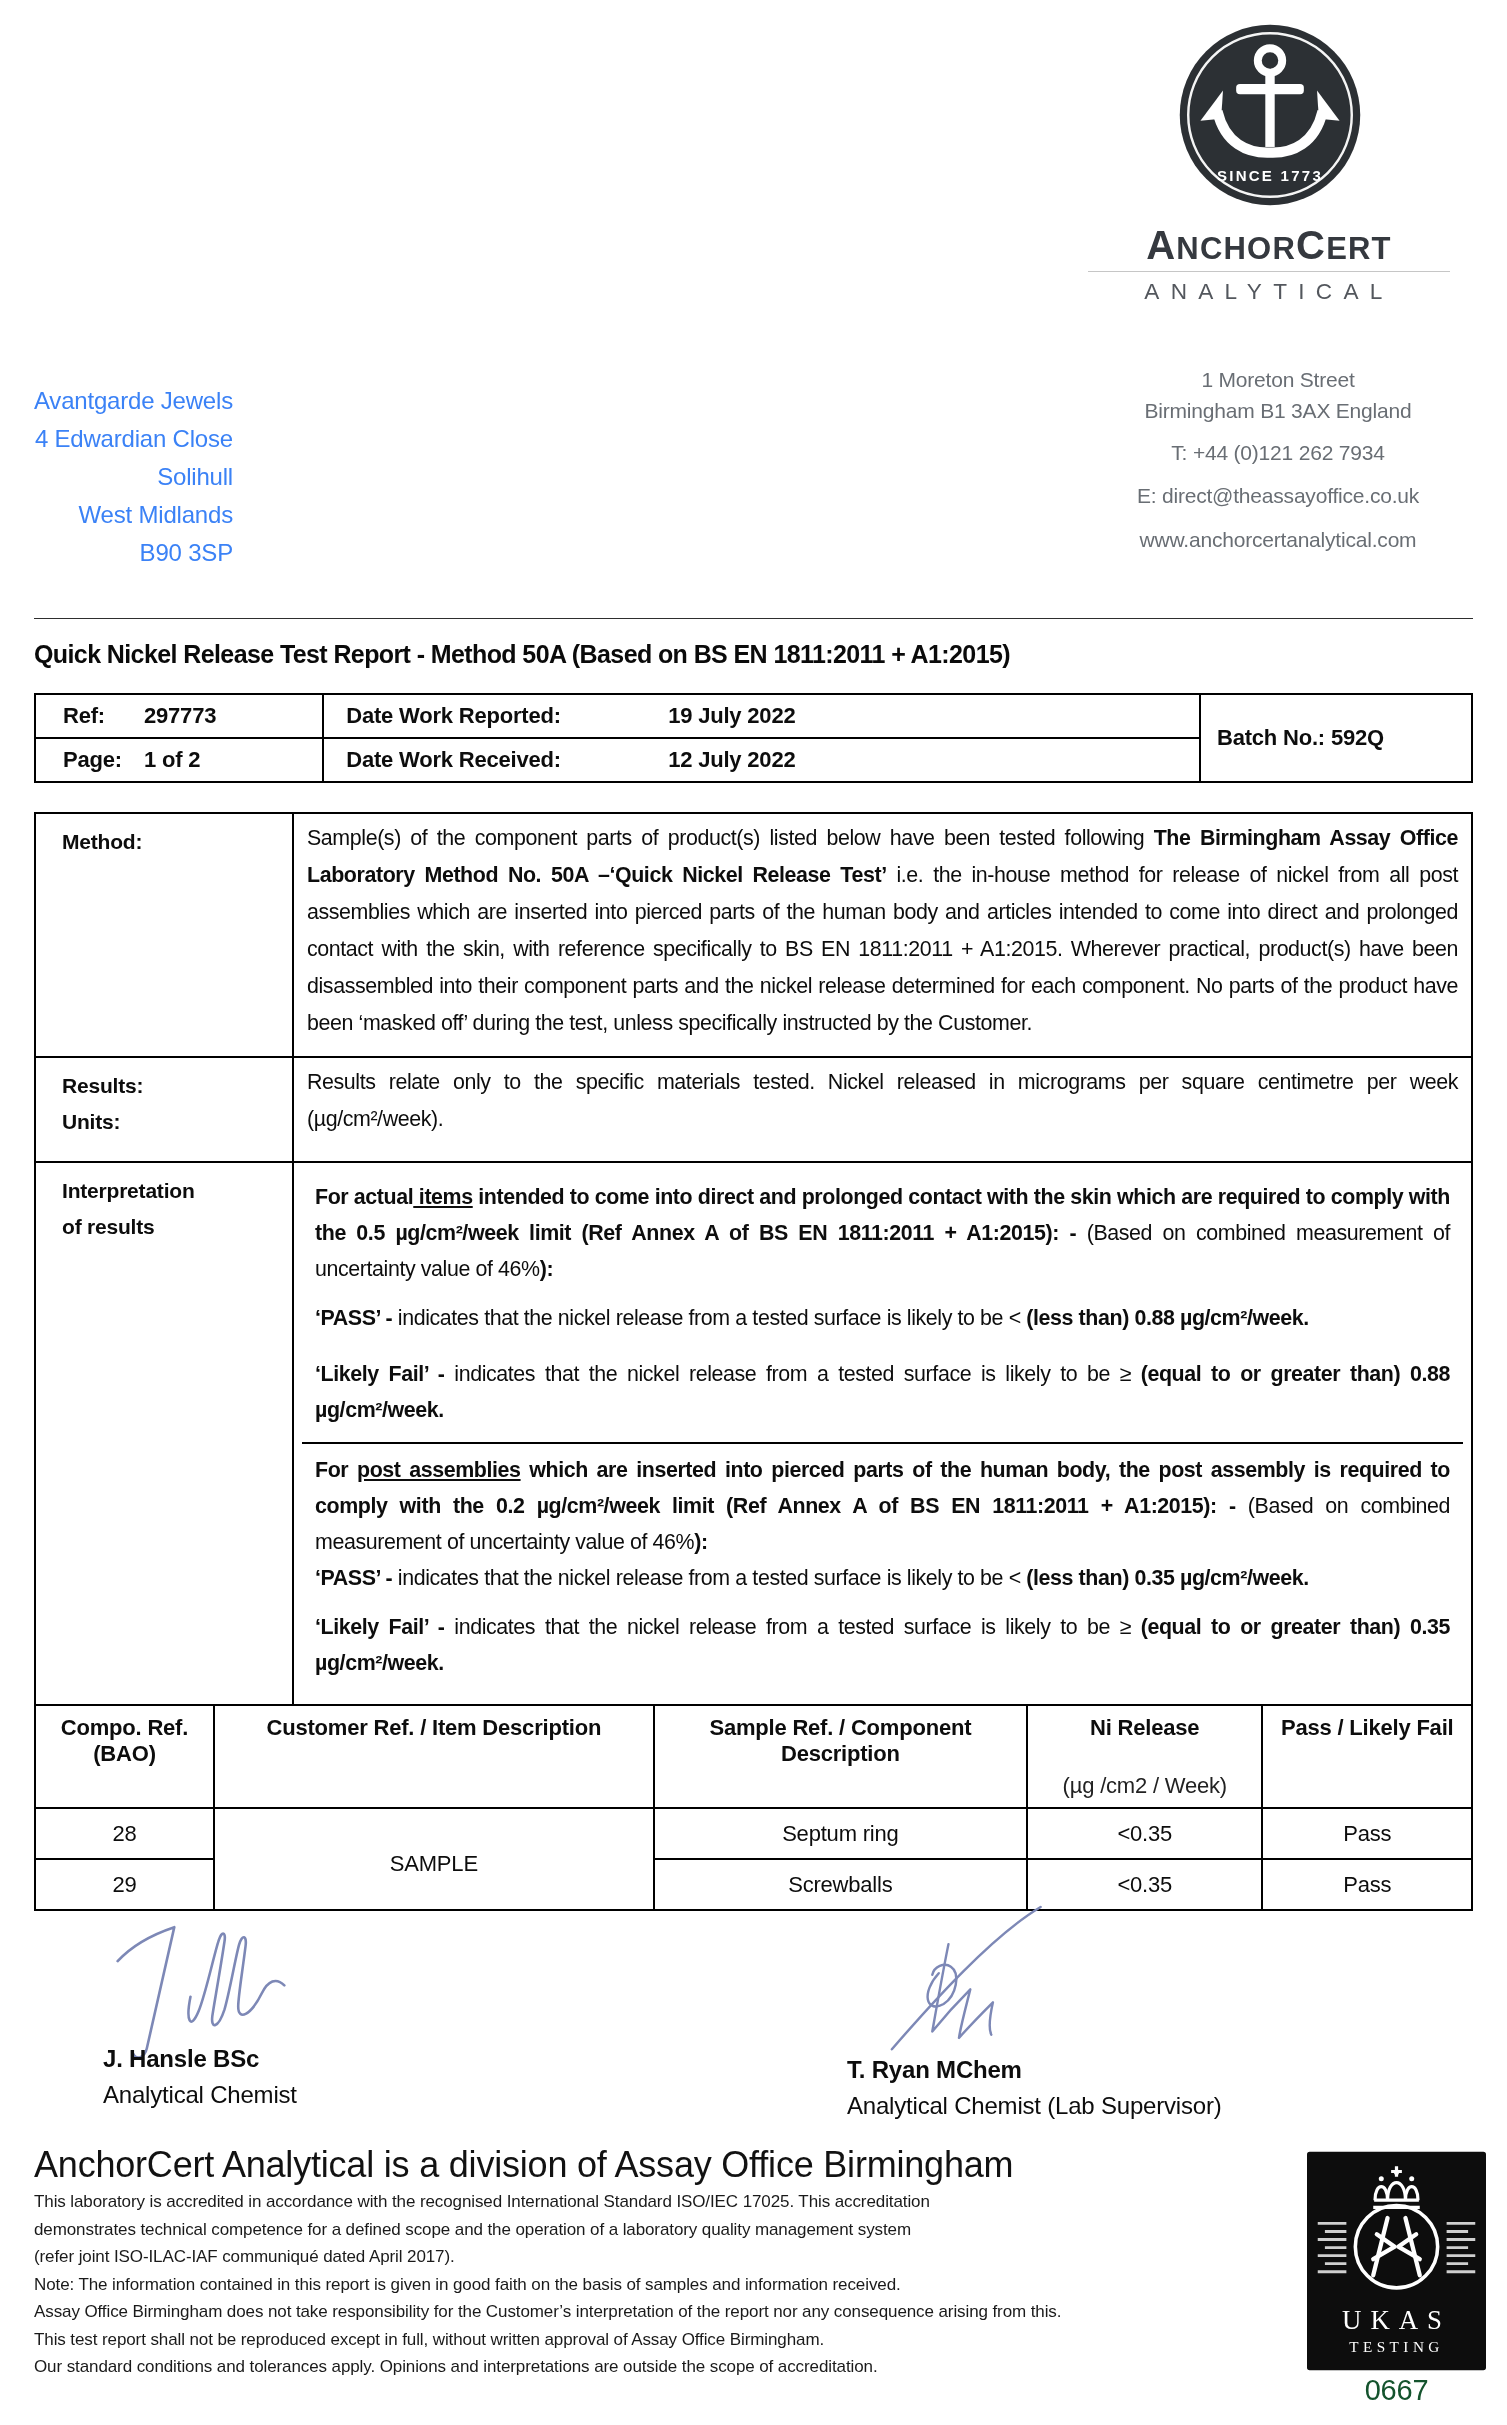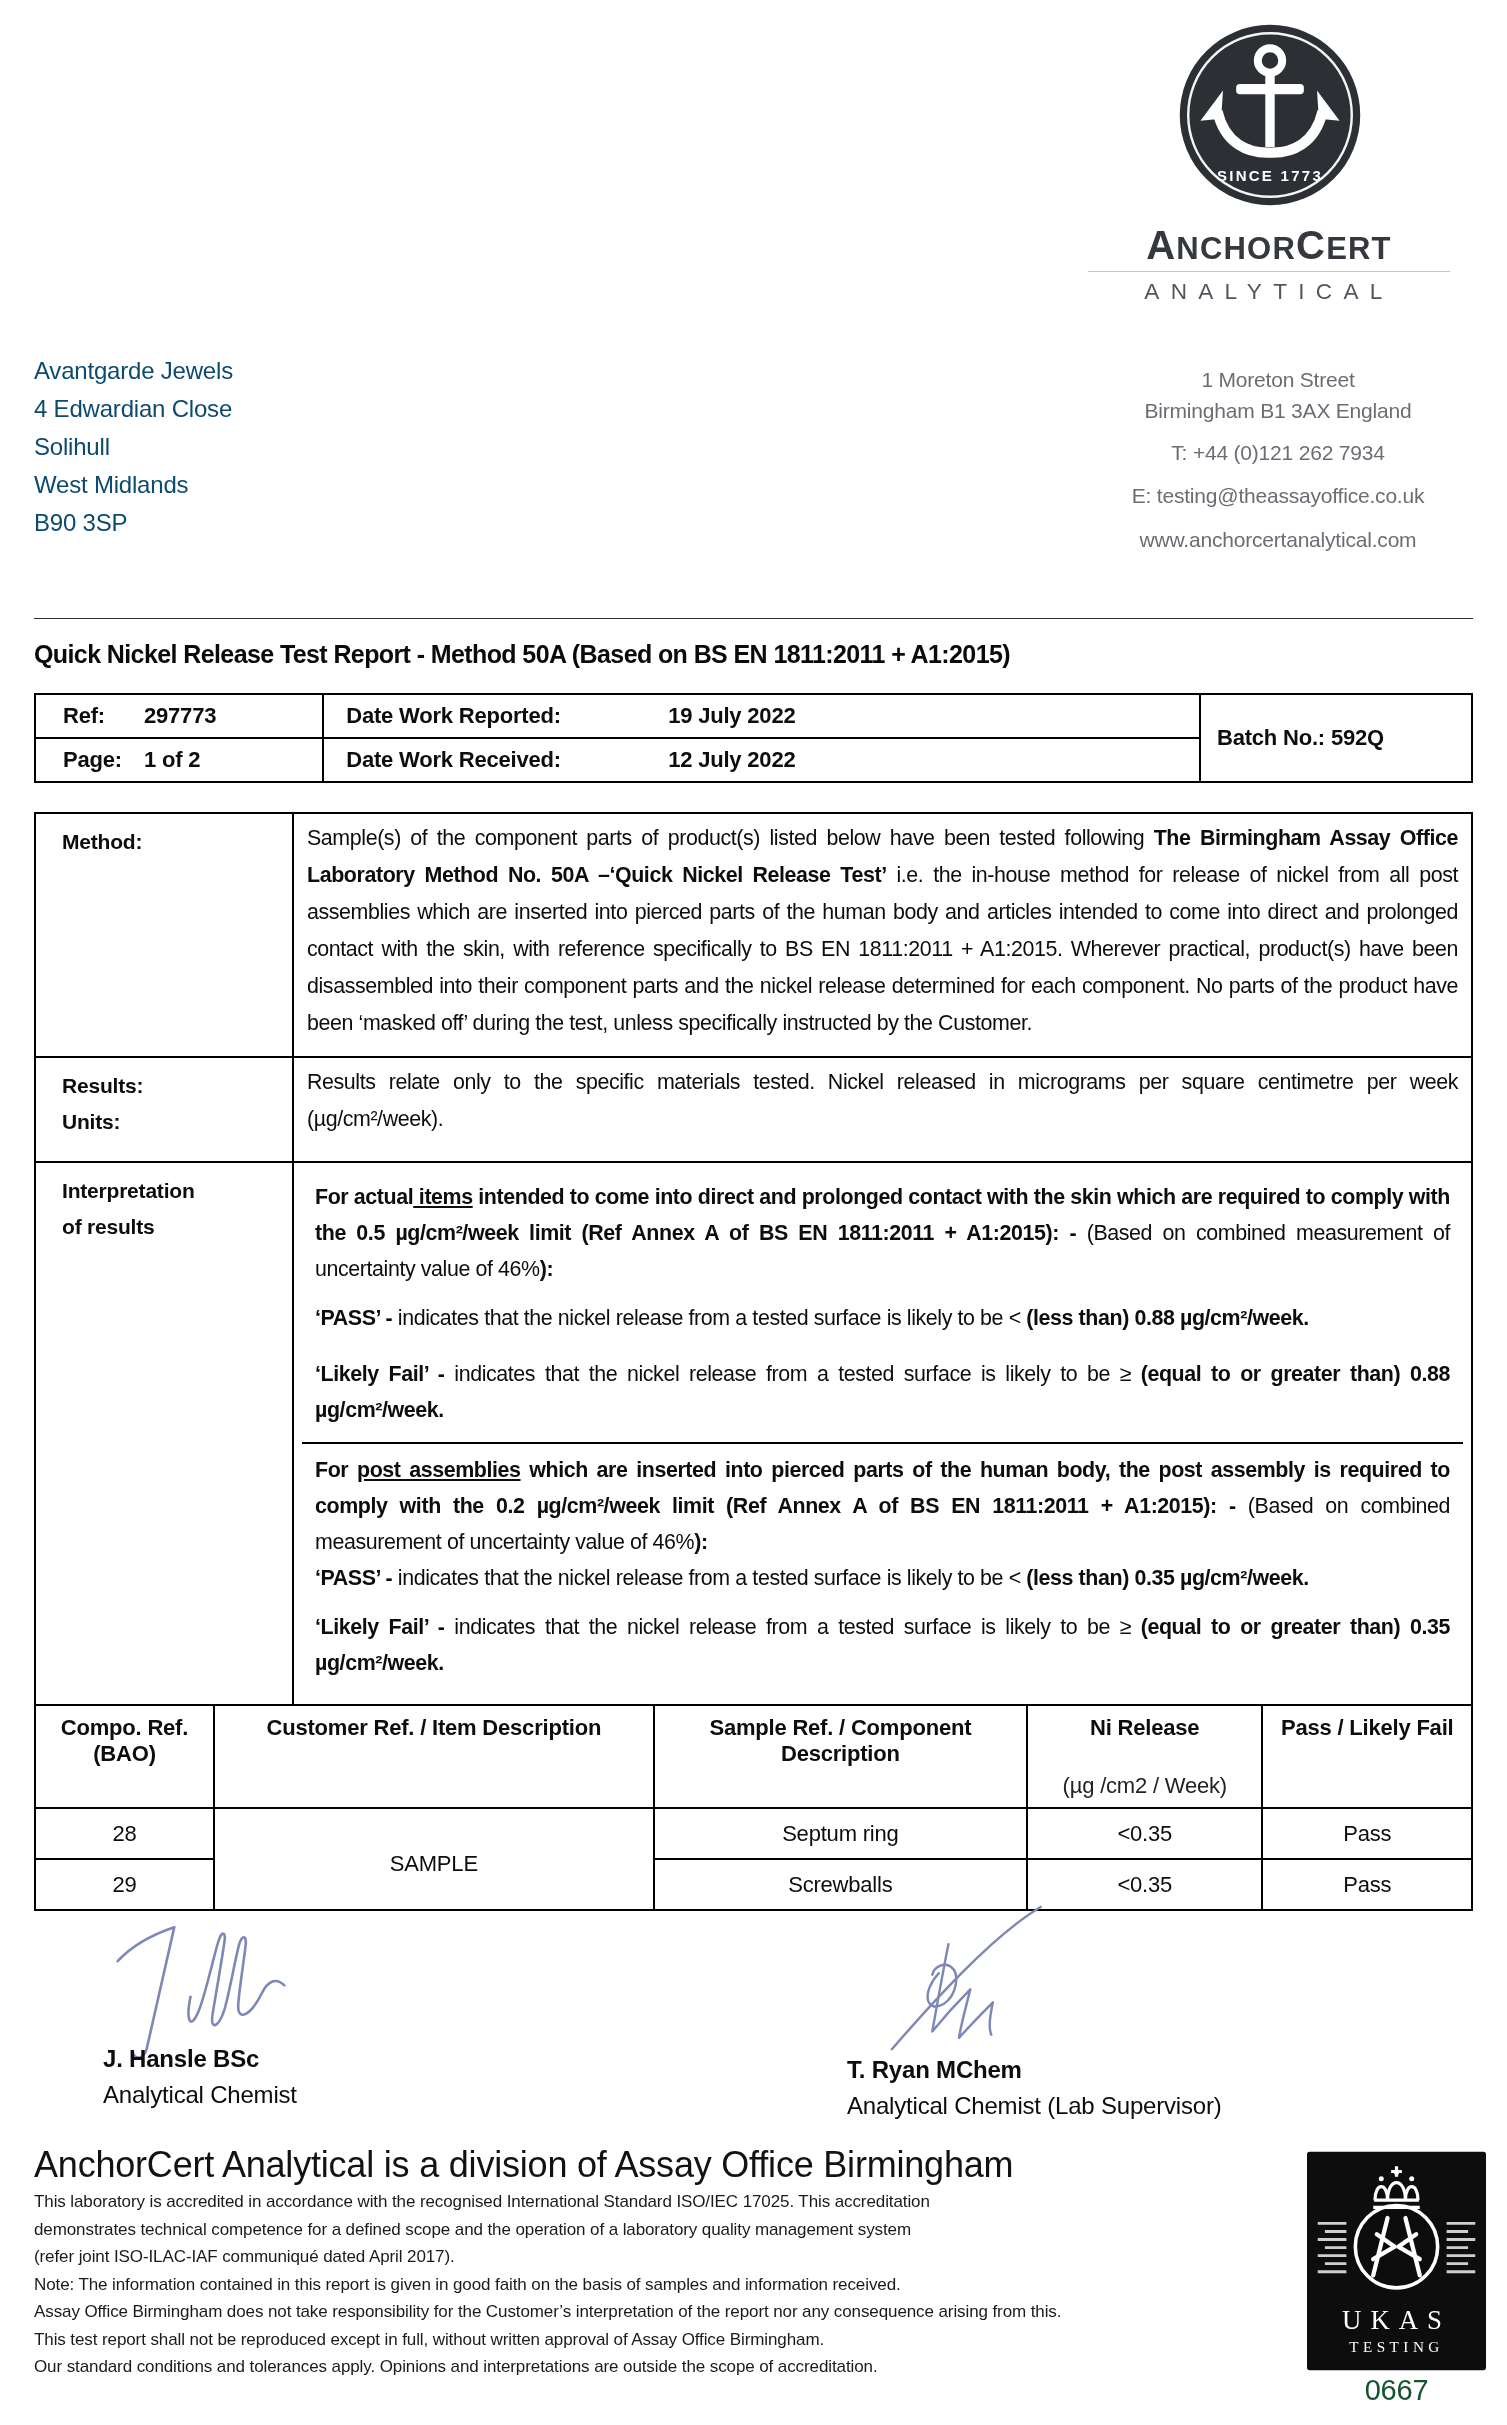--- a/index.html
+++ b/index.html
@@ -10,21 +10,21 @@
 
   
   .logo-disc{position:absolute;left:1176px;top:21px;width:188px;height:188px;text-align:center;}
   .wordmark{position:absolute;left:1083px;top:223px;width:372px;text-align:center;}
   .wm-line{white-space:nowrap;color:#35393f;font-weight:600;letter-spacing:1.2px;}
   .wm-big{font-size:40px;}
   .wm-small{font-size:31px;}
   .wm-rule{border-top:1.6px solid #c6c6c6;margin:3.2px 4.9px 0 4.9px;}
   .wm-sub{margin-top:7.3px;font-size:22.6px;letter-spacing:11.3px;color:#53575d;font-weight:400;}
 
-  .sender{position:absolute;left:34px;top:352px;font-size:24px;line-height:38px;color:#0c4a6e;}
+  .sender{position:absolute;left:34px;top:382px;font-size:24px;line-height:38px;color:#3b82f6;text-align:right;}
   .contact{position:absolute;left:1096px;top:364px;width:364px;text-align:center;
            color:#696e74;font-size:21px;}
   .contact .c-line{line-height:31px;}
   .contact .c-gap{margin-top:9.7px;line-height:34px;}
 
   .header-rule{position:absolute;left:34px;right:34px;top:618px;border-top:1.6px solid #2e2e2e;}
 
   
   .doc-body{position:absolute;left:34px;top:640px;width:1439px;}
   .title{font-size:25px;font-weight:bold;letter-spacing:-0.6px;margin:0 0 24px 0;color:#0a0a0a;}
@@ -113,21 +113,21 @@
     <div>Avantgarde Jewels</div>
     <div>4 Edwardian Close</div>
     <div>Solihull</div>
     <div>West Midlands</div>
     <div>B90 3SP</div>
   </div>
   <div class="contact">
     <div class="c-line">1 Moreton Street</div>
     <div class="c-line">Birmingham B1 3AX England</div>
     <div class="c-gap">T: +44 (0)121 262 7934</div>
-    <div class="c-gap">E: testing@theassayoffice.co.uk</div>
+    <div class="c-gap">E: direct@theassayoffice.co.uk</div>
     <div class="c-line c-gap">www.anchorcertanalytical.com</div>
   </div>
 
   <div class="header-rule"></div>
 
   <div class="doc-body">
     <h1 class="title">Quick Nickel Release Test Report - Method 50A (Based on BS EN 1811:2011 + A1:2015)</h1>
 
     <table class="ref-table">
       <tbody>

